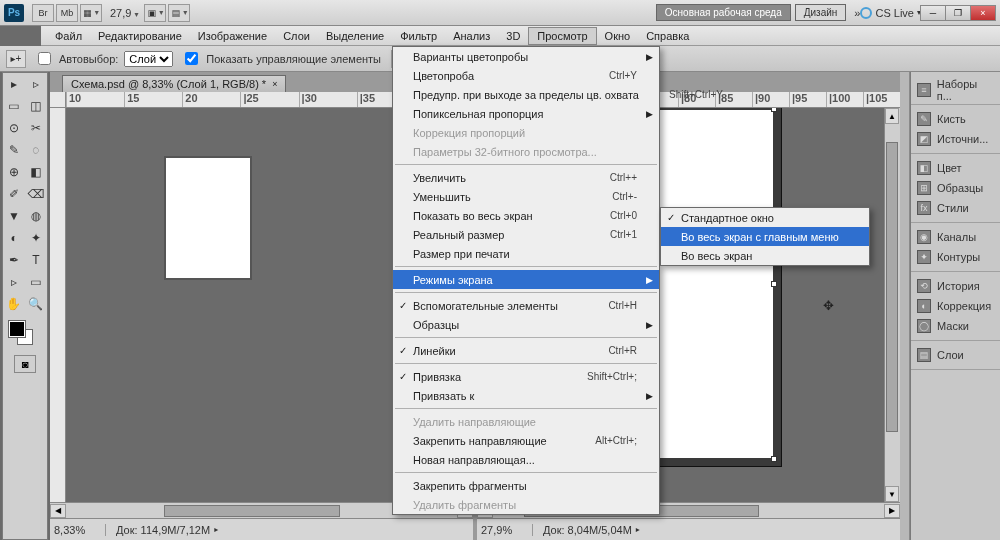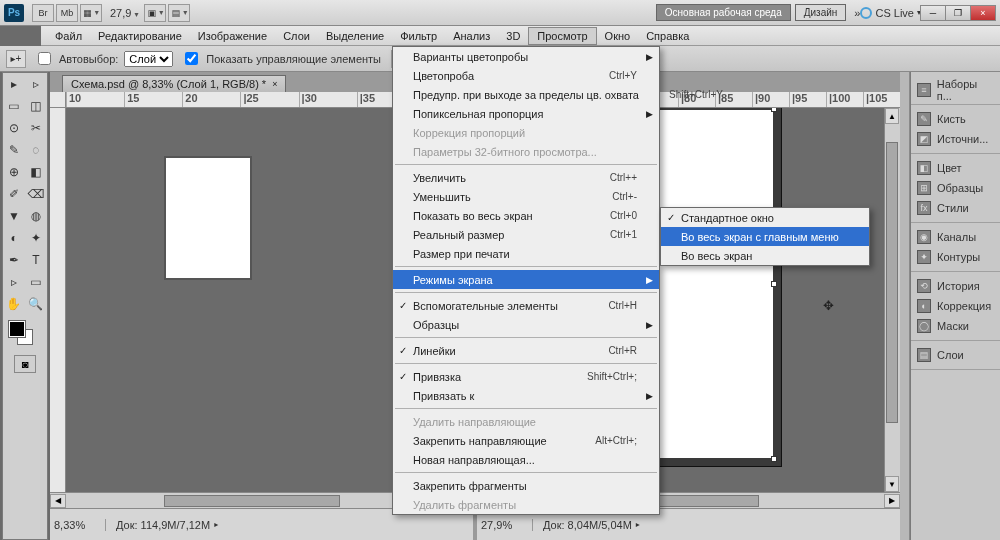--- a/index.html
+++ b/index.html
@@ -66,21 +66,21 @@
 .artboard.right-ab { left:40px; top:2px; width:240px; height:348px; box-shadow:0 0 0 8px #3a3a3a, 0 0 0 9px #111; }
 .handle { width:6px; height:6px; background:#fff; border:1px solid #333; position:absolute; }
 .scrollbar-h { height:16px; background:#cfcfcf; border-top:1px solid #888; display:flex; align-items:center; }
 .scrollbar-h .arrow { width:16px; height:14px; background:#ddd; border:1px solid #999; display:flex; align-items:center; justify-content:center; font-size:8px; }
 .scrollbar-h .track { flex:1; background:#cfcfcf; height:14px; position:relative; }
 .scrollbar-h .thumb { position:absolute; height:12px; top:1px; background:#a8a8a8; border:1px solid #777; }
 .scrollbar-v { width:16px; background:#cfcfcf; border-left:1px solid #888; display:flex; flex-direction:column; }
 .scrollbar-v .arrow { height:16px; width:14px; background:#ddd; border:1px solid #999; display:flex; align-items:center; justify-content:center; font-size:8px; }
 .scrollbar-v .track { flex:1; position:relative; }
 .scrollbar-v .thumb { position:absolute; width:12px; left:1px; background:#a8a8a8; border:1px solid #777; }
-.status-bar { height:32px; background:#d6d6d6; border-top:1px solid #888; display:flex; align-items:center; font-size:10px; color:#333; }
+.status-bar { height:22px; background:#d6d6d6; border-top:1px solid #888; display:flex; align-items:center; font-size:10px; color:#333; }
 .status-bar .zoom-f { width:56px; padding-left:4px; border-right:1px solid #999; }
 .status-bar .docinfo { padding-left:10px; }
 .status-bar .arr { margin-left:4px; font-size:8px; }
 
 
 .dropdown { position:absolute; background:#eee; border:1px solid #6a6a6a; box-shadow:3px 3px 6px rgba(0,0,0,.35); z-index:100; }
 .dropdown .dmi { display:flex; align-items:center; height:19px; padding:0 22px 0 20px; color:#222; position:relative; white-space:nowrap; }
 .dropdown .dmi.disabled { color:#999; }
 .dropdown .dmi.highlight { background:#2f6fcf; color:#fff; }
 .dropdown .dmi .check { position:absolute; left:6px; font-size:10px; }

